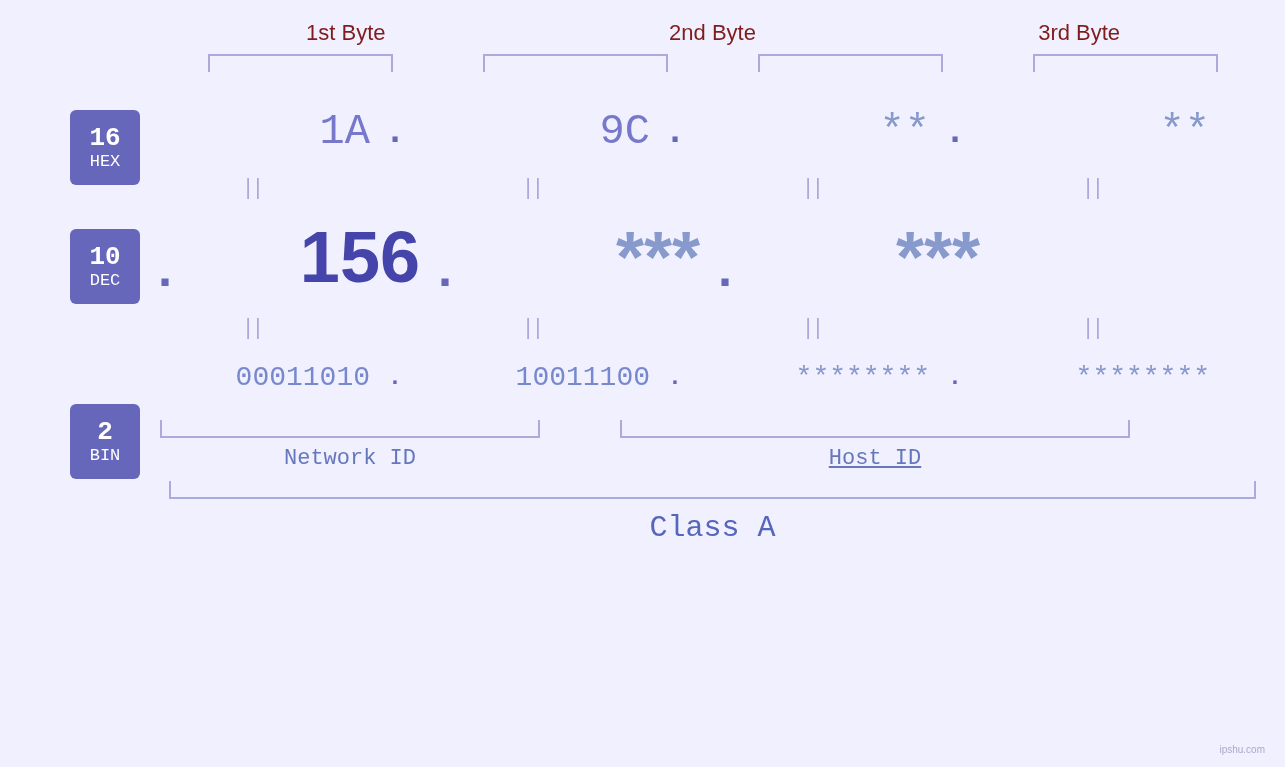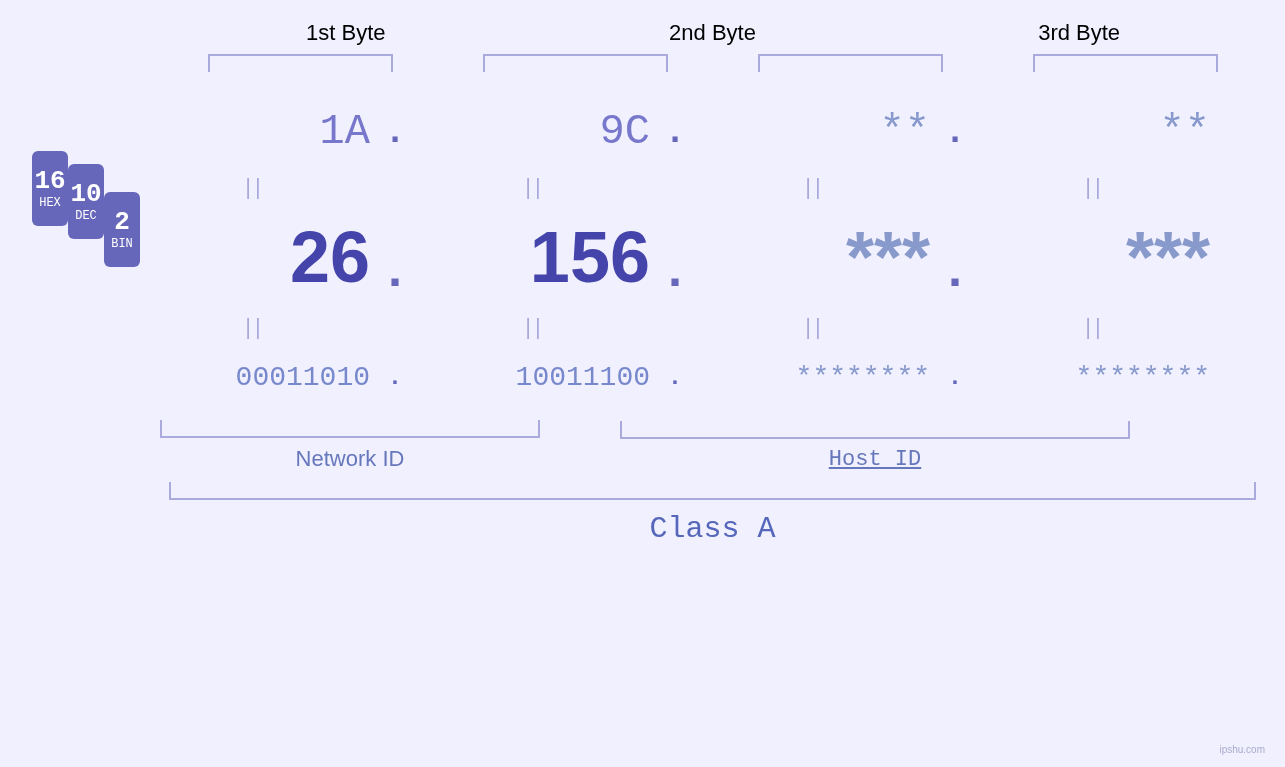--- a/index.html
+++ b/index.html
@@ -25,21 +25,21 @@
     
     .byte-headers {
       display: flex;
       width: 1100px;
       margin-left: 140px;
       margin-top: 20px;
       justify-content: space-around;
     }
 
     .byte-header {
-      color: #000000;
+      color: #7f1d1d;
       font-size: 22px;
       font-family: Arial, sans-serif;
       text-align: center;
       width: 200px;
     }
 
     
     .top-bracket-container {
       display: flex;
       width: 1100px;
@@ -61,21 +61,22 @@
       display: flex;
       flex-direction: row;
       margin-top: 20px;
       width: 1285px;
       align-items: flex-start;
     }
 
     
     .badges-col {
       display: flex;
-      align-items: center;
+      flex-direction: column;
+      align-items: flex-end;
       width: 140px;
       gap: 0;
       padding-left: 32px;
     }
 
     .badge {
       width: 70px;
       height: 75px;
       background: #6666bb;
       border-radius: 6px;
@@ -87,21 +88,21 @@
       margin-top: 18px;
     }
 
     .badge-num {
       font-size: 26px;
       font-weight: bold;
       line-height: 1.1;
     }
 
     .badge-label {
-      font-size: 12px;
+      font-size: 17px;
       font-weight: normal;
     }
 
     
     .rows-col {
       flex: 1;
       display: flex;
       flex-direction: column;
     }
 
@@ -262,23 +263,20 @@
         <div class="sep-cell">
           <span class="eq-sign">||</span>
         </div>
         <div class="sep-dot"></div>
         <div class="sep-cell">
           <span class="eq-sign">||</span>
         </div>
       </div>
 
       <div class="data-row" style="height: 110px;">
-        <div class="octet">
-          <span class="dec-val">26</span>
-        </div>
         <div class="dot" style="font-size: 50px; padding-top: 30px;">.</div>
         <div class="octet">
           <span class="dec-val">156</span>
         </div>
         <div class="dot" style="font-size: 50px; padding-top: 30px;">.</div>
         <div class="octet">
           <span class="dec-val masked">***</span>
         </div>
         <div class="dot" style="font-size: 50px; padding-top: 30px;">.</div>
         <div class="octet">
@@ -319,21 +317,21 @@
         <div class="dot" style="font-size: 24px;">.</div>
         <div class="octet">
           <span class="bin-val masked">********</span>
         </div>
       </div>
 
       <div style="display: flex; flex-direction: row; margin-top: 8px; align-items: flex-end;">
 
         <div style="width: 420px; display: flex; flex-direction: column; align-items: center;">
           <div style="width: 380px; height: 18px; border-bottom: 2px solid #aaaadd; border-left: 2px solid #aaaadd; border-right: 2px solid #aaaadd;"></div>
-          <span style="color: #6677bb; font-size: 22px; font-family: Liberation Sans, sans-serif; margin-top: 8px;">Network ID</span>
+          <span style="color: #6677bb; font-size: 22px; font-family: Liberation Mono, monospace; margin-top: 8px;">Network ID</span>
         </div>
 
         <div style="width: 50px;"></div>
 
         <div style="width: 530px; display: flex; flex-direction: column; align-items: center;">
           <div style="width: 510px; height: 18px; border-bottom: 2px solid #aaaadd; border-left: 2px solid #aaaadd; border-right: 2px solid #aaaadd;"></div>
           <span style="color: #6677bb; font-size: 22px; font-family: 'Courier New', Courier, monospace; margin-top: 8px; text-decoration: underline;">Host ID</span>
         </div>
       </div>
 

